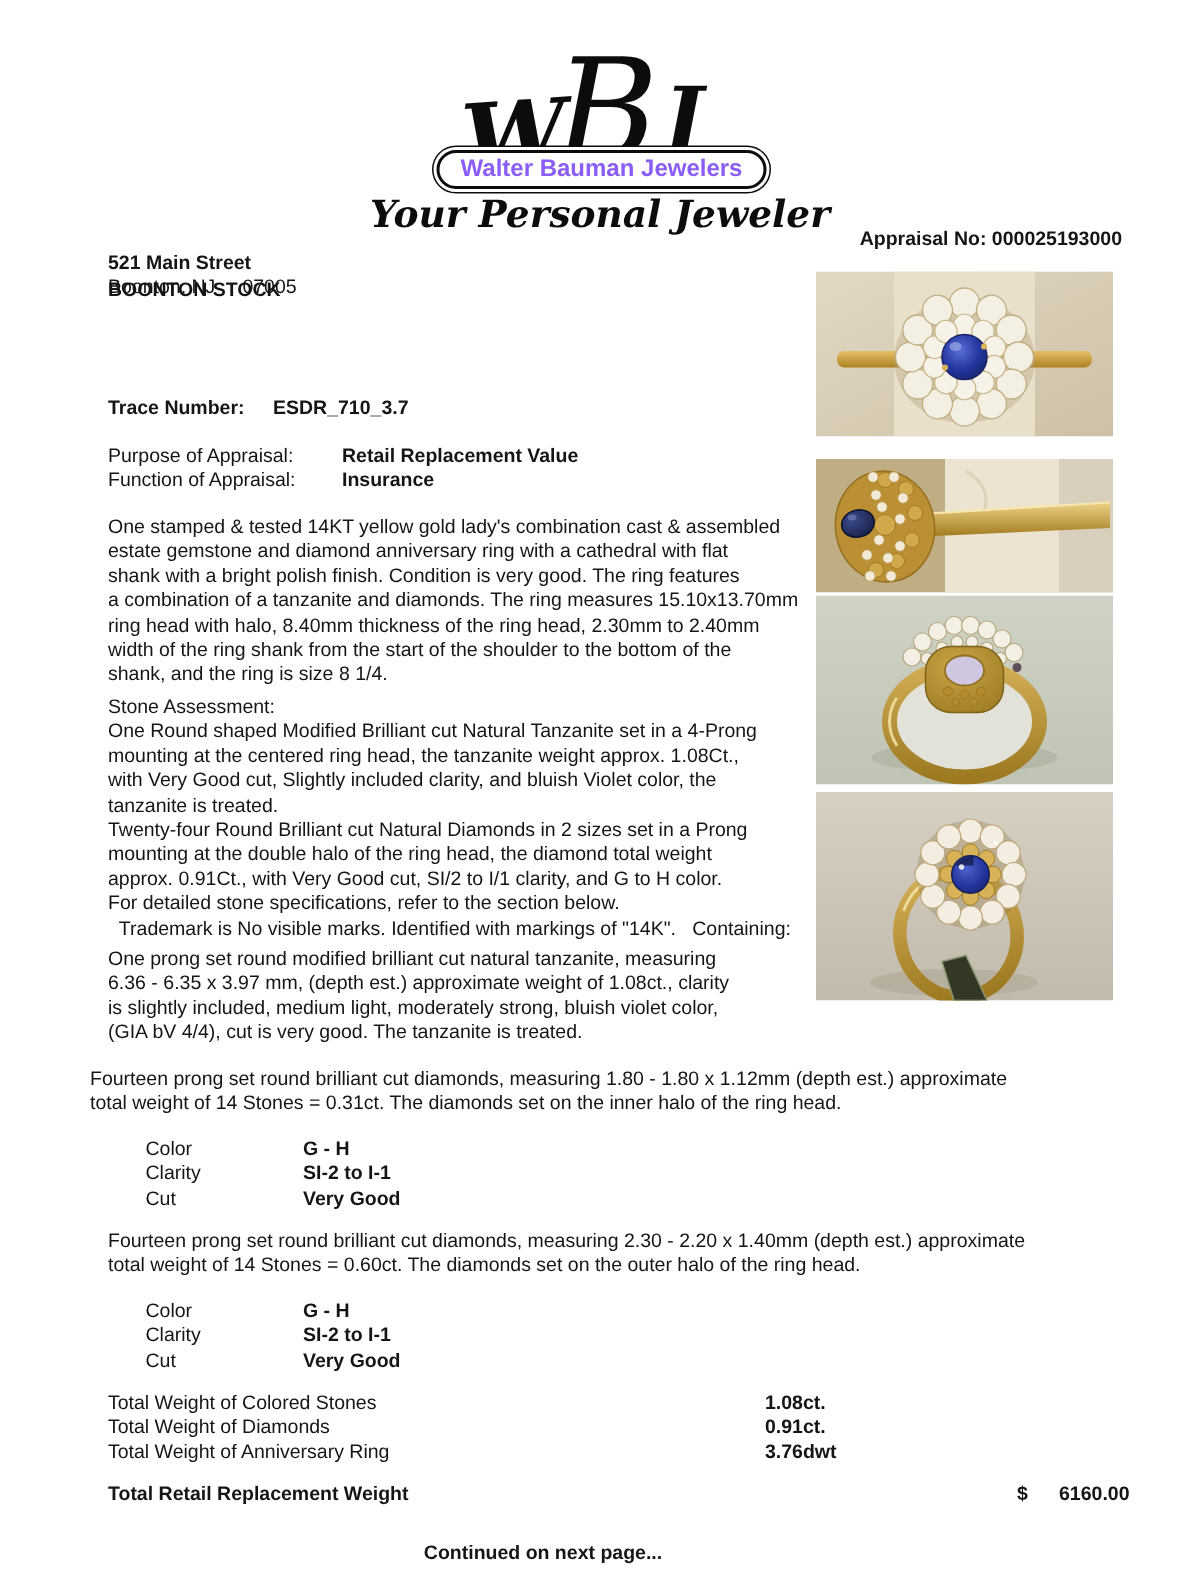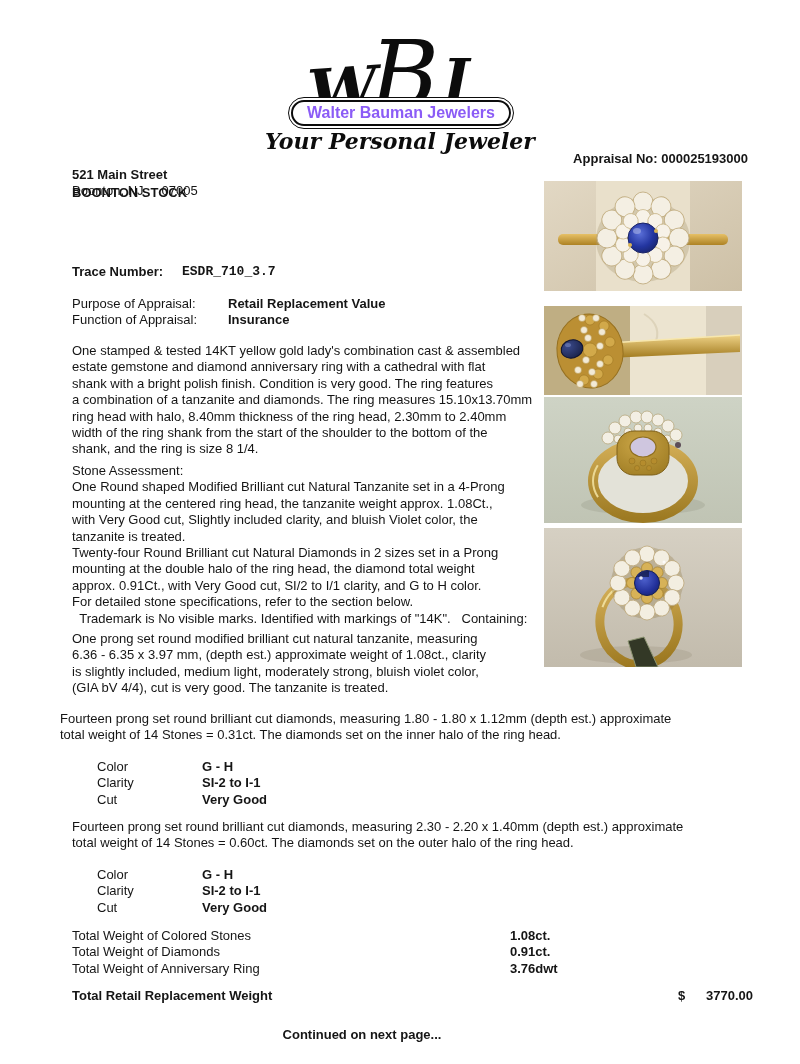--- a/index.html
+++ b/index.html
@@ -11,21 +11,21 @@
   .wbj{position:absolute;top:34px;left:300px;width:200px;height:108px;}
   .wbj span{position:absolute;font-family:"DejaVu Serif", serif;font-style:italic;color:#0c0c0c;}
   .wbj .l-w{left:8px;top:20px;font-size:62px;font-weight:700;transform:rotate(-4deg);}
   .wbj .l-b{left:70px;top:-14px;font-size:94px;font-weight:500;}
   .wbj .l-j{left:142px;top:12px;font-size:56px;font-weight:600;}
   .logo-oval{position:absolute;left:288px;top:97px;width:220px;background:#fff;border:1.5px solid #0c0c0c;
              border-radius:18px;padding:2px;}
   .logo-oval-inner{border:2.5px solid #0c0c0c;border-radius:15px;background:#fff;
              font-size:16px;font-weight:bold;text-align:center;line-height:22px;color:#8b5cf6;}
   .tagline{position:absolute;left:0;top:128px;width:800px;text-align:center;
-           font-family:"DejaVu Serif", serif;font-style:italic;font-weight:600;font-size:22px;color:#0c0c0c;}
+           font-family:"DejaVu Serif", serif;font-style:italic;font-weight:600;font-size:25px;color:#0c0c0c;}
   
   .spec{position:absolute;left:97px;}
   .spec .row{height:16.4px;}
   .spec .sl{display:inline-block;width:105px;font-size:13px;}
   .spec .sv{font-size:13px;font-weight:bold;}
   
   .totals{position:absolute;left:72px;top:926px;width:600px;}
   .totals .row{height:16.4px;}
   .totals .tl{display:inline-block;width:438px;font-size:13px;}
   .totals .tv{font-size:13px;font-weight:bold;}
@@ -47,21 +47,21 @@
     <div class="logo-oval-inner">Walter Bauman Jewelers</div>
   </div>
   <div class="tagline">Your Personal Jeweler</div>
 
   <div class="t b" style="left:72px;top:151px;margin-top:34px;">BOONTON STOCK</div>
   <div class="t" style="left:72px;top:167px;font-weight:bold;">521 Main Street</div>
   <div class="t" style="left:72px;top:183px;white-space:pre;">Boonton, NJ     07005</div>
   <div class="t b" style="right:52px;top:151px;">Appraisal No: 000025193000</div>
 
   <div class="t b" style="left:72px;top:264px;">Trace Number:</div>
-  <div class="t b" style="left:182px;top:264px;font-family:Liberation Mono, monospace;">ESDR_710_3.7</div>
+  <div class="t b" style="left:182px;top:264px;">ESDR_710_3.7</div>
   <div class="t" style="left:72px;top:296px;">Purpose of Appraisal:</div>
   <div class="t b" style="left:228px;top:296px;">Retail Replacement Value</div>
   <div class="t" style="left:72px;top:312px;">Function of Appraisal:</div>
   <div class="t b" style="left:228px;top:312px;">Insurance</div>
 
   <div class="t" style="left:72px;top:343px;width:520px;">One stamped &amp; tested 14KT yellow gold lady's combination cast &amp; assembled
 estate gemstone and diamond anniversary ring with a cathedral with flat
 shank with a bright polish finish. Condition is very good. The ring features
 a combination of a tanzanite and diamonds. The ring measures 15.10x13.70mm
 ring head with halo, 8.40mm thickness of the ring head, 2.30mm to 2.40mm
@@ -98,21 +98,21 @@
     <div class="row"><span class="sl">Cut</span><span class="sv">Very Good</span></div>
   </div>
 
   <div class="totals">
     <div class="row"><span class="tl">Total Weight of Colored Stones</span><span class="tv">1.08ct.</span></div>
     <div class="row"><span class="tl">Total Weight of Diamonds</span><span class="tv">0.91ct.</span></div>
     <div class="row"><span class="tl">Total Weight of Anniversary Ring</span><span class="tv">3.76dwt</span></div>
   </div>
   <div class="t b" style="left:72px;top:988px;">Total Retail Replacement Weight</div>
   <div class="t b" style="left:678px;top:988px;">$</div>
-  <div class="t b" style="left:706px;top:988px;">3770.00</div>
+  <div class="t b" style="left:706px;top:988px;">6160.00</div>
 
   <div class="t b" style="left:0;top:1027px;width:724px;text-align:center;">Continued on next page...</div>
 
   <div class="photo" style="top:181px;height:110px;">
     <svg width="198" height="110" viewBox="0 0 198 110" xmlns="http://www.w3.org/2000/svg">
       <defs>
         <linearGradient id="p1bg" x1="0" y1="0" x2="1" y2="1">
           <stop offset="0" stop-color="#e2d8c4"></stop>
             <stop offset="1" stop-color="#cdc0a6"></stop>
         </linearGradient>

